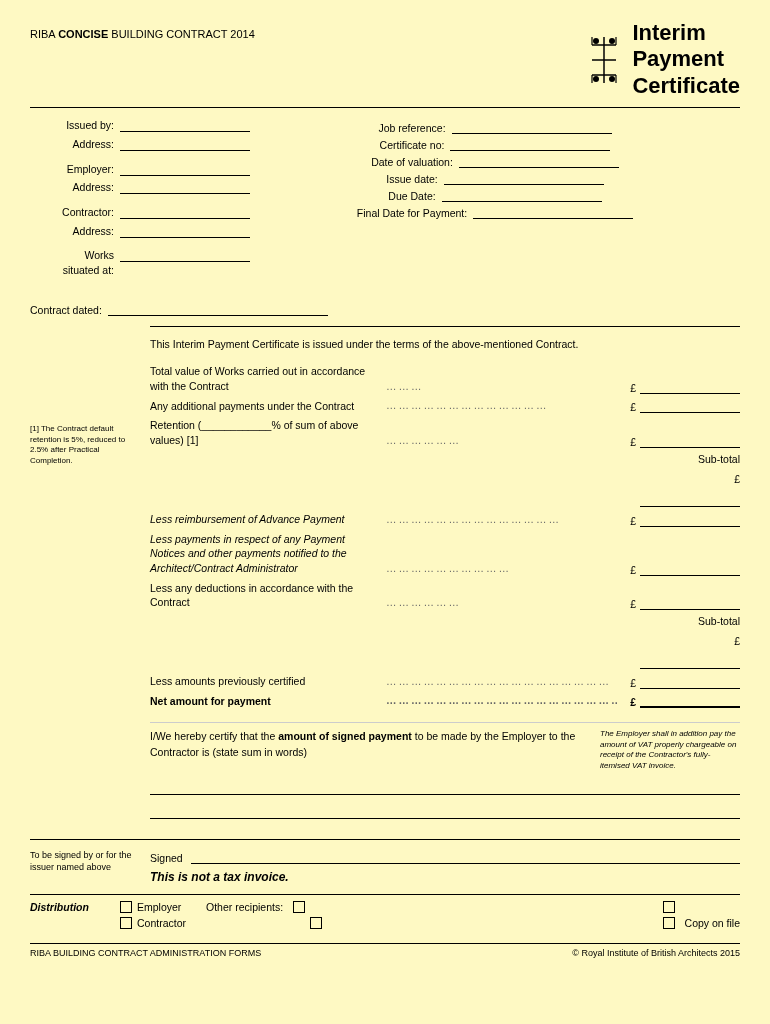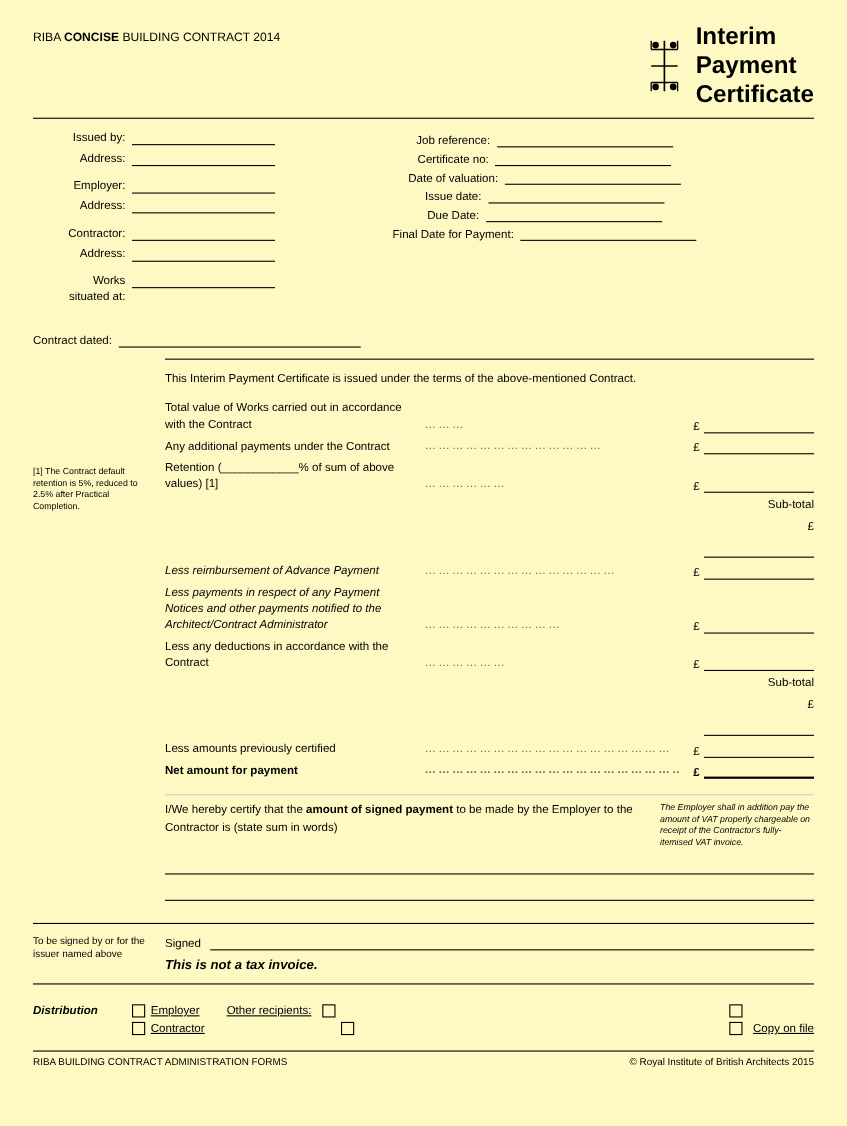--- a/index.html
+++ b/index.html
@@ -259,38 +259,37 @@
       font-size: 12px;
       font-style: italic;
       font-weight: bold;
       margin-top: 6px;
     }
 
     
     .distribution-section {
       margin-top: 10px;
       border-top: 1px solid #000;
-      padding-top: 18px;
+      padding-top: 6px;
       display: flex;
       align-items: flex-start;
       gap: 10px;
     }
     .distribution-label {
       width: 80px;
       font-weight: bold;
       font-style: italic;
       font-size: 10.5px;
       flex-shrink: 0;
     }
     .distribution-boxes {
       display: flex;
       gap: 20px;
       align-items: flex-start;
       flex: 1;
-      text-decoration: underline;
     }
     .dist-col {
       display: flex;
       flex-direction: column;
       gap: 4px;
     }
     .dist-row {
       display: flex;
       align-items: center;
       gap: 5px;

